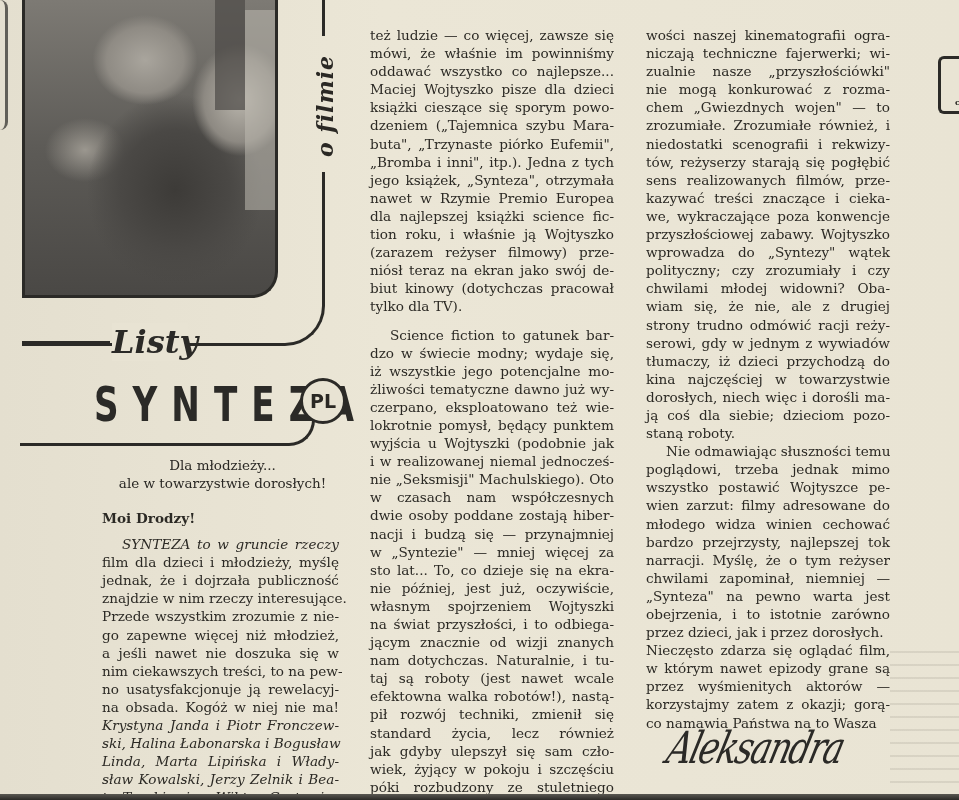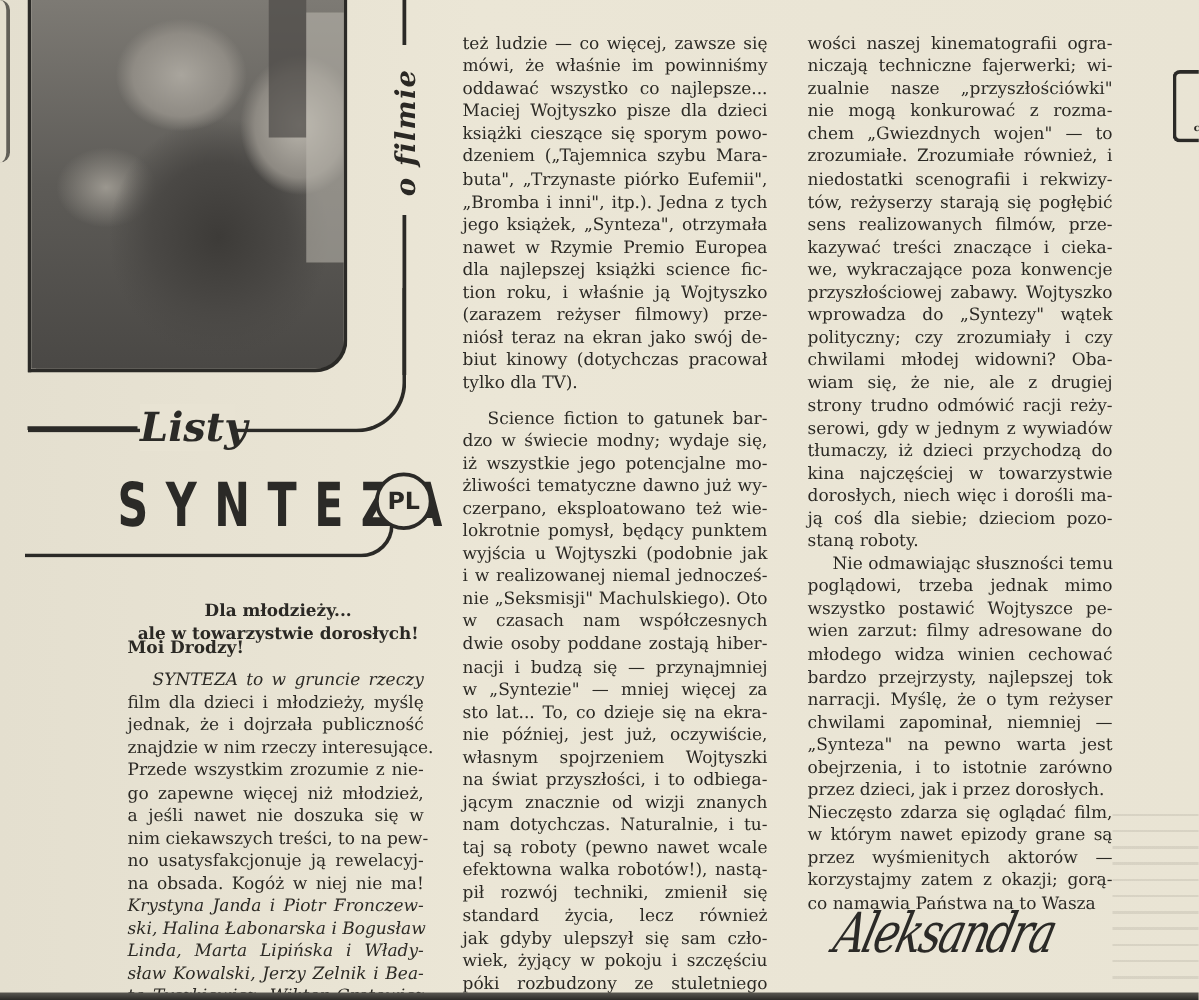--- a/index.html
+++ b/index.html
@@ -81,21 +81,21 @@
     }
     .pl-badge {
       position: absolute; left: 300px; top: 378px; width: 46px; height: 46px;
       border: 3px solid #2b2a27; border-radius: 50%;
       background: #e8e3d3;
       display: flex; align-items: center; justify-content: center;
       font-family: "DejaVu Sans", sans-serif; font-weight: bold; font-size: 19px;
     }
     .subtitle {
       position: absolute; left: 100px; top: 456px; width: 245px;
-      text-align: center; font-weight: bold; font-size: 13.5px; line-height: 18px; margin-top: 24px;
+      text-align: center; font-weight: normal; font-size: 13.5px; line-height: 18px;
     }
     
     .col {
       position: absolute;
       font-family: "DejaVu Serif", serif;
       font-size: 13.6px; line-height: 18.1px;
       text-align: justify;
       color: #2b2924;
     }
     .col .line { display: block; text-align: justify; text-align-last: justify; white-space: nowrap; }
@@ -213,21 +213,21 @@
         <span class="line">w czasach nam współczesnych</span>
         <span class="line">dwie osoby poddane zostają hiber-</span>
         <span class="line">nacji i budzą się — przynajmniej</span>
         <span class="line">w „Syntezie" — mniej więcej za</span>
         <span class="line">sto lat... To, co dzieje się na ekra-</span>
         <span class="line">nie później, jest już, oczywiście,</span>
         <span class="line">własnym spojrzeniem Wojtyszki</span>
         <span class="line">na świat przyszłości, i to odbiega-</span>
         <span class="line">jącym znacznie od wizji znanych</span>
         <span class="line">nam dotychczas. Naturalnie, i tu-</span>
-        <span class="line">taj są roboty (pewno nawet wcale</span>
+        <span class="line">taj są roboty (jest nawet wcale</span>
         <span class="line">efektowna walka robotów!), nastą-</span>
         <span class="line">pił rozwój techniki, zmienił się</span>
         <span class="line">standard życia, lecz również</span>
         <span class="line">jak gdyby ulepszył się sam czło-</span>
         <span class="line">wiek, żyjący w pokoju i szczęściu</span>
         <span class="line">póki rozbudzony ze stuletniego</span>
         <span class="line">snu dyktator Muanta nie zechce</span>
       </div>
 
   </div>

